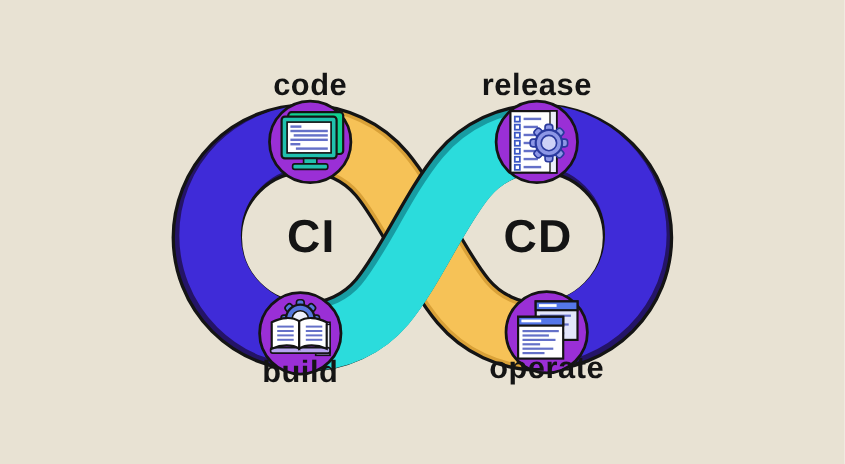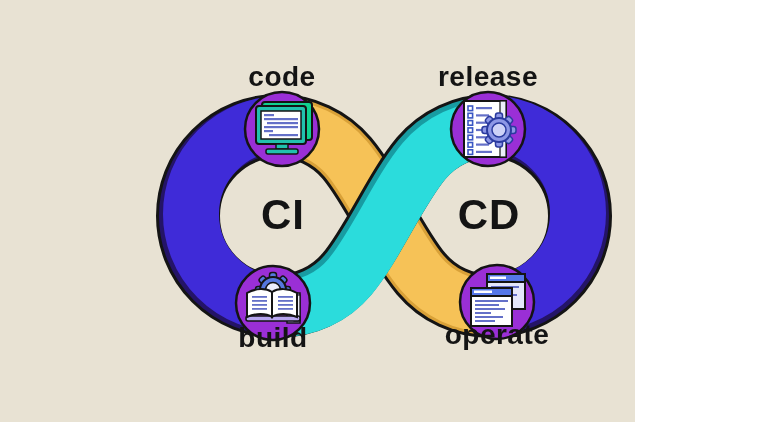--- a/index.html
+++ b/index.html
@@ -1,18 +1,18 @@
 <!DOCTYPE html>
 <html><head>
 <meta charset="utf-8">
 <style>
   * { box-sizing: border-box; }
   html, body { margin: 0; padding: 0; }
   body { font-family: "Liberation Sans", sans-serif; }
-  .canvas { position: relative; width: 635px; height: 422px; overflow: hidden; }
+  .canvas { position: relative; width: 768px; height: 422px; overflow: hidden; }
   svg { display: block; }
   .ribbon { fill: none; }
   .stage-label {
     font-family: "Liberation Sans", sans-serif;
     font-size: 28px; font-weight: bold; letter-spacing: 0.5px;
     text-anchor: middle; fill: #141414;
   }
   .loop-label {
     font-family: "Liberation Sans", sans-serif;
     font-size: 42px; font-weight: bold; letter-spacing: 1px;

